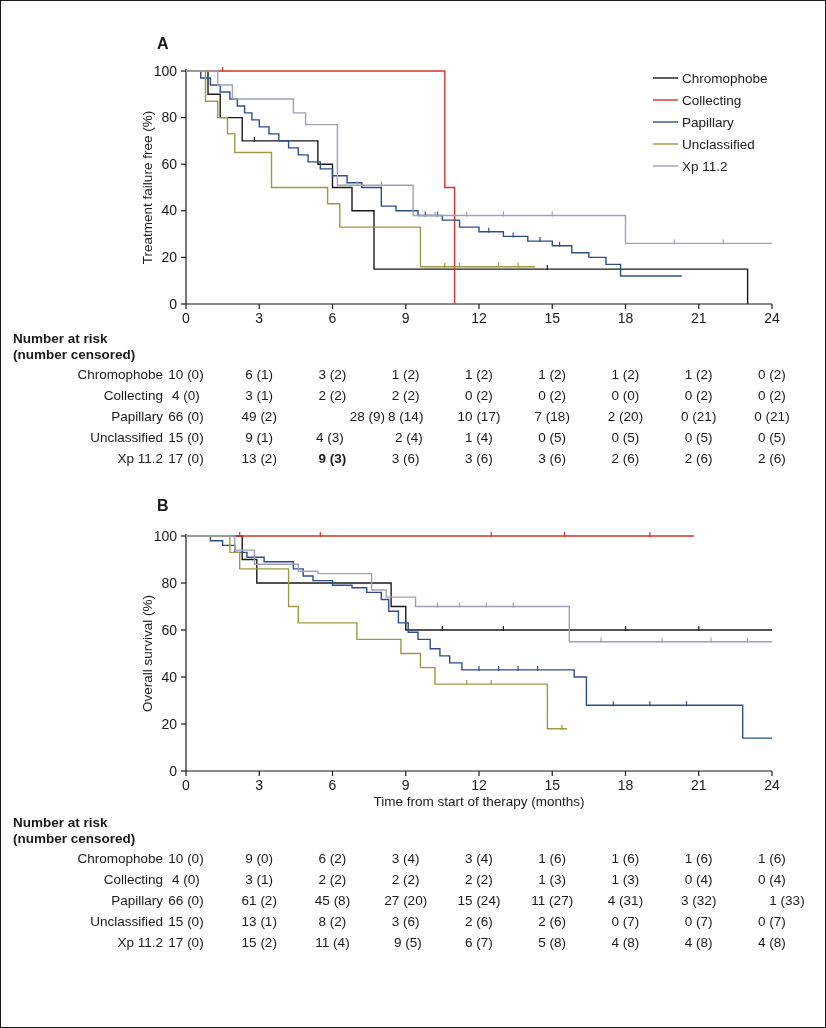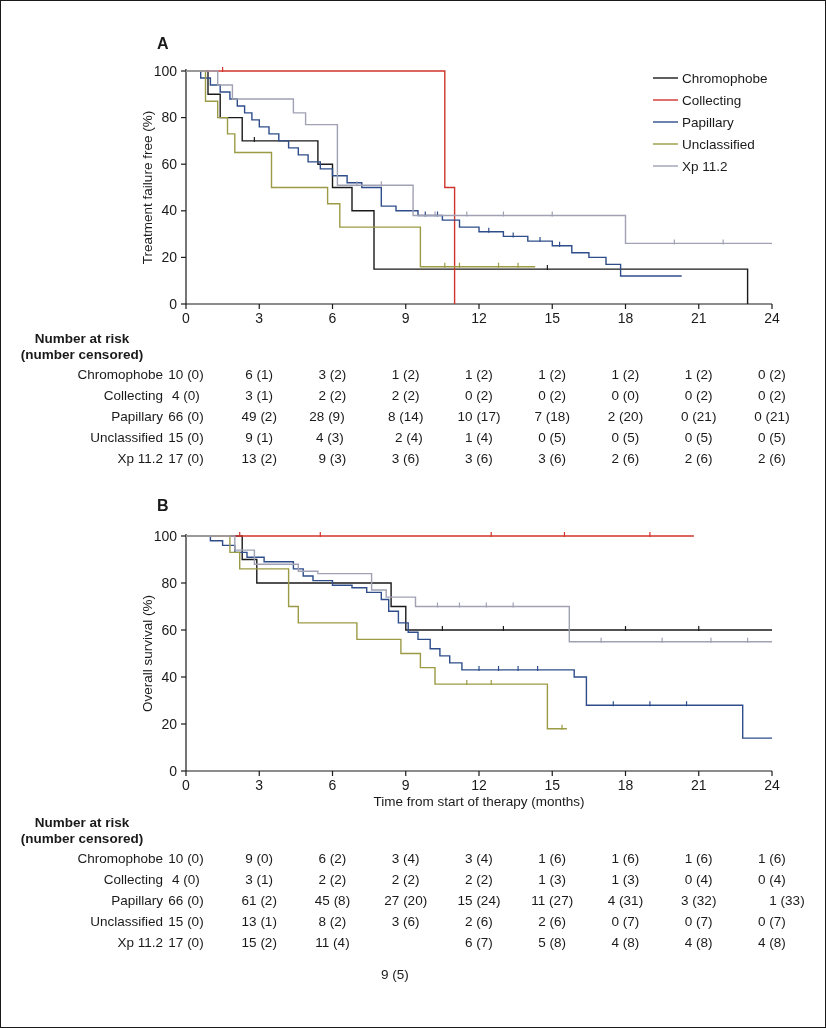--- a/index.html
+++ b/index.html
@@ -12,21 +12,21 @@
   svg { position:absolute; left:0; }
   #svgA { top:30px; }
   #svgB { top:495px; }
   text { font-family:"Liberation Sans", sans-serif; fill:#1a1a1a; }
   .tick { font-size:14px; }
   .axis-label { font-size:13.5px; }
   .legend-text { font-size:13.5px; }
   .panel-label { position:absolute; font-weight:bold; font-size:16px; }
   #panelA { left:156px; top:34px; }
   #panelB { left:156px; top:496px; }
-  .risk-header { position:absolute; left:0; width:162px; text-align:center;
+  .risk-header { position:absolute; left:12px; width:162px; text-align:left;
     font-weight:bold; font-size:13.5px; line-height:16px; }
   #riskHeaderA { top:330px; }
   #riskHeaderB { top:814px; }
   .risk-table { position:absolute; left:0; width:826px; }
   #riskA { top:366px; }
   #riskB { top:850px; }
   .risk-row { position:relative; height:21px; font-size:13.5px; }
   .risk-label { position:absolute; left:0; width:162px; text-align:right; white-space:nowrap; }
   .risk-val { position:absolute; width:80px; text-align:center; white-space:nowrap; }
   .caption { position:absolute; left:18px; top:964px; width:790px;
@@ -137,21 +137,21 @@
         <span class="risk-val" style="left: 438px;">0 (2)</span>
         <span class="risk-val" style="left: 511.25px;">0 (2)</span>
         <span class="risk-val" style="left: 584.5px;">0 (0)</span>
         <span class="risk-val" style="left: 657.75px;">0 (2)</span>
         <span class="risk-val" style="left: 731px;">0 (2)</span>
       </div>
       <div class="risk-row">
         <div class="risk-label">Papillary</div>
         <span class="risk-val" style="left: 145px;">66 (0)</span>
         <span class="risk-val" style="left: 218.25px;">49 (2)</span>
-        <span class="risk-val" style="left: 286px;">28 (9)</span>
+        <span class="risk-val" style="left: 304px; text-align: right;">28 (9)</span>
         <span class="risk-val" style="left: 364.75px;">8 (14)</span>
         <span class="risk-val" style="left: 438px;">10 (17)</span>
         <span class="risk-val" style="left: 511.25px;">7 (18)</span>
         <span class="risk-val" style="left: 584.5px;">2 (20)</span>
         <span class="risk-val" style="left: 657.75px;">0 (21)</span>
         <span class="risk-val" style="left: 731px;">0 (21)</span>
       </div>
       <div class="risk-row">
         <div class="risk-label">Unclassified</div>
         <span class="risk-val" style="left: 145px;">15 (0)</span>
@@ -161,21 +161,21 @@
         <span class="risk-val" style="left: 438px;">1 (4)</span>
         <span class="risk-val" style="left: 511.25px;">0 (5)</span>
         <span class="risk-val" style="left: 584.5px;">0 (5)</span>
         <span class="risk-val" style="left: 657.75px;">0 (5)</span>
         <span class="risk-val" style="left: 731px;">0 (5)</span>
       </div>
       <div class="risk-row">
         <div class="risk-label">Xp 11.2</div>
         <span class="risk-val" style="left: 145px;">17 (0)</span>
         <span class="risk-val" style="left: 218.25px;">13 (2)</span>
-        <span class="risk-val" style="left: 291.5px;">9 (3)</span>
+        <span class="risk-val" style="left: 291.5px; font-weight: bold;">9 (3)</span>
         <span class="risk-val" style="left: 364.75px;">3 (6)</span>
         <span class="risk-val" style="left: 438px;">3 (6)</span>
         <span class="risk-val" style="left: 511.25px;">3 (6)</span>
         <span class="risk-val" style="left: 584.5px;">2 (6)</span>
         <span class="risk-val" style="left: 657.75px;">2 (6)</span>
         <span class="risk-val" style="left: 731px;">2 (6)</span>
       </div>
     </div>
 
   <div id="panelB" class="panel-label">B</div>
@@ -299,21 +299,21 @@
         <span class="risk-val" style="left: 511.25px;">2 (6)</span>
         <span class="risk-val" style="left: 584.5px;">0 (7)</span>
         <span class="risk-val" style="left: 657.75px;">0 (7)</span>
         <span class="risk-val" style="left: 731px;">0 (7)</span>
       </div>
       <div class="risk-row">
         <div class="risk-label">Xp 11.2</div>
         <span class="risk-val" style="left: 145px;">17 (0)</span>
         <span class="risk-val" style="left: 218.25px;">15 (2)</span>
         <span class="risk-val" style="left: 291.5px;">11 (4)</span>
-        <span class="risk-val" style="left: 354px; margin-top: 32px;">9 (5)</span>
+        <span class="risk-val" style="left: 367px;">9 (5)</span>
         <span class="risk-val" style="left: 438px;">6 (7)</span>
         <span class="risk-val" style="left: 511.25px;">5 (8)</span>
         <span class="risk-val" style="left: 584.5px;">4 (8)</span>
         <span class="risk-val" style="left: 657.75px;">4 (8)</span>
         <span class="risk-val" style="left: 731px;">4 (8)</span>
       </div>
     </div>
 
 
 </div>

